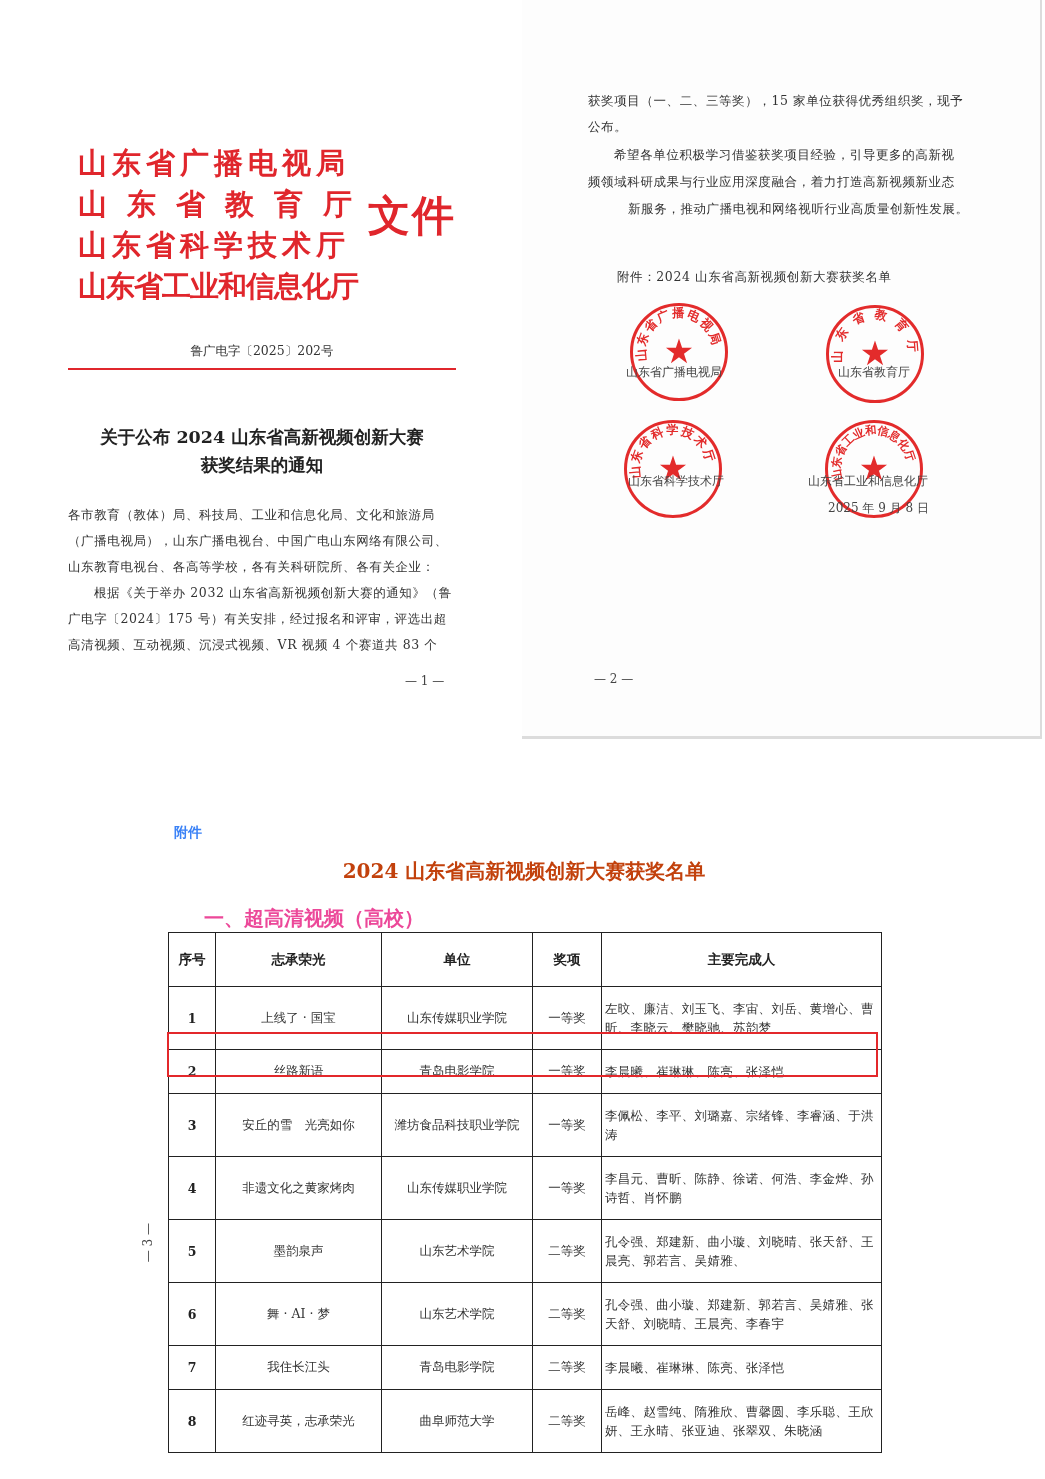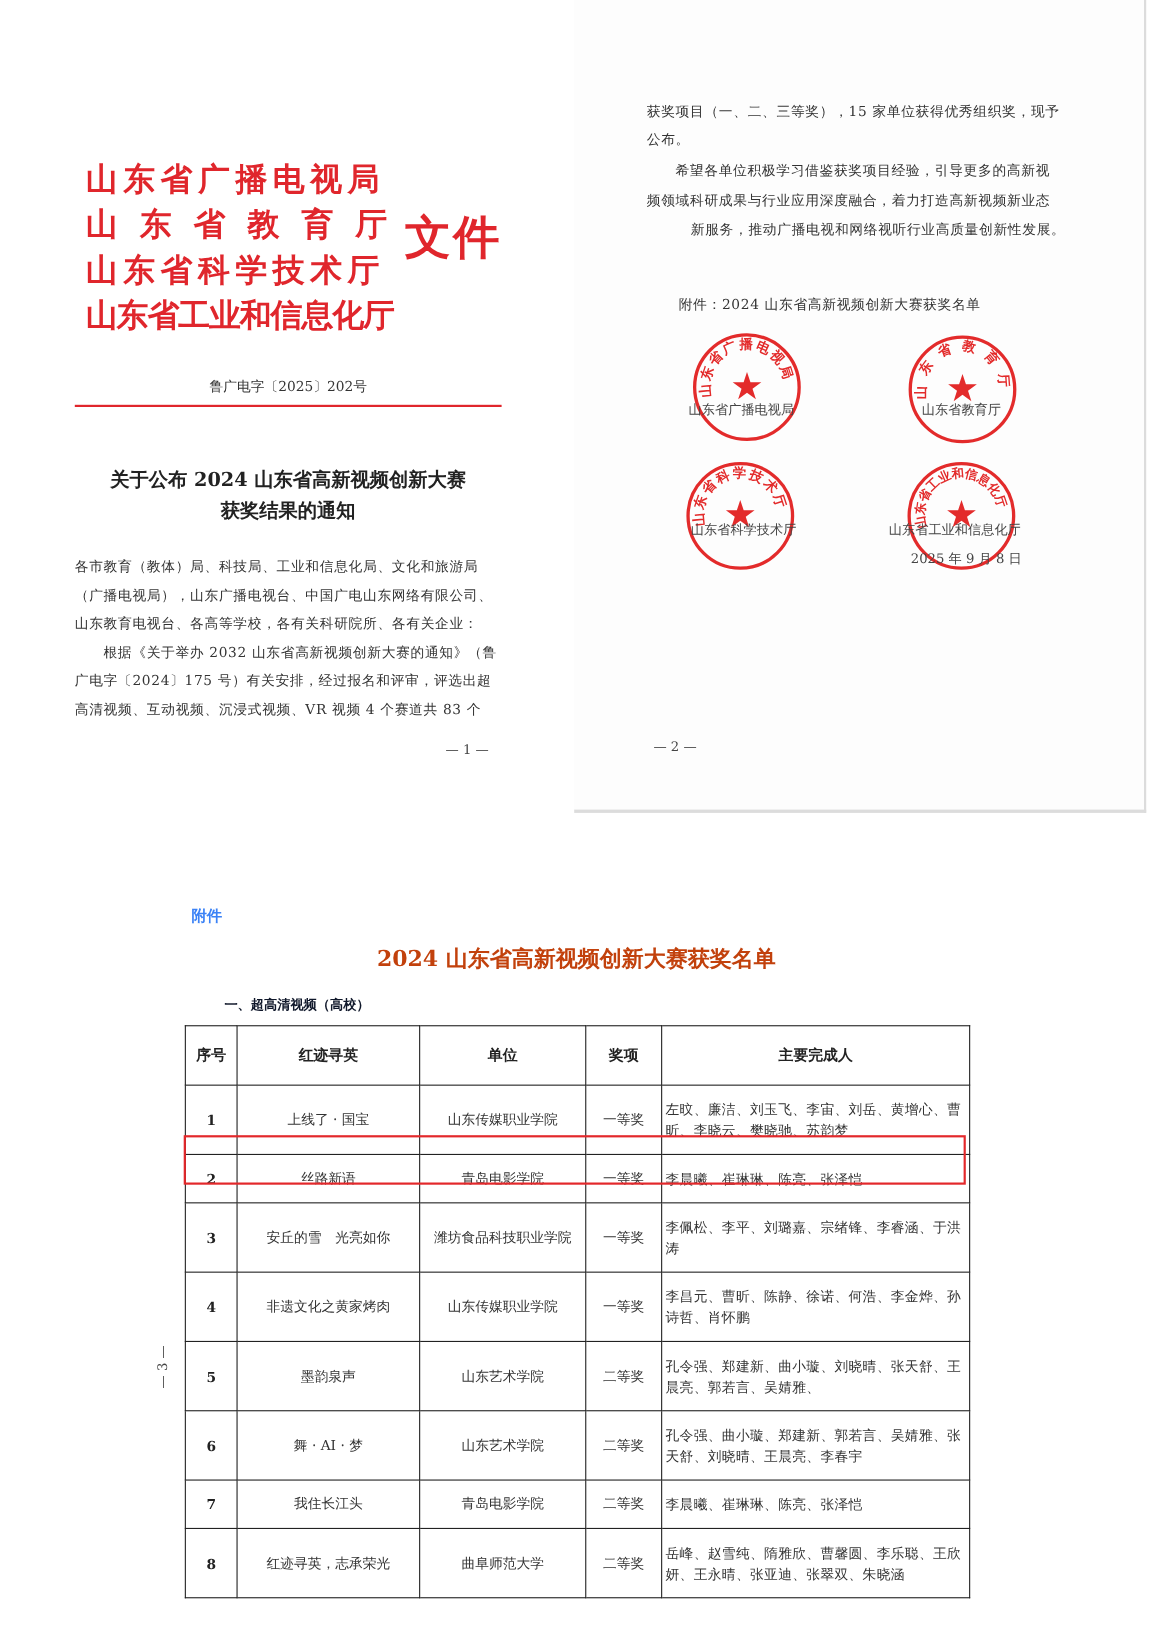--- a/index.html
+++ b/index.html
@@ -62,21 +62,21 @@
   }
 
   
   .fujian { position: absolute; left: 174px; top: 824px; font-size: 14px; font-weight: bold; color: #3b82f6;
     font-family: "DejaVu Sans", "Liberation Sans", sans-serif; }
   .list-title {
     position: absolute; left: 168px; width: 712px; top: 858px; text-align: center;
     font-size: 20px; font-weight: bold; color: #c2410c;
   }
   .section-h {
-    position: absolute; left: 204px; top: 905px; font-size: 12px; font-weight: bold; color: #0f172a;
+    position: absolute; left: 204px; top: 905px; font-size: 20px; font-weight: bold; color: #ec4899;
     font-family: "DejaVu Sans", "Liberation Sans", sans-serif;
   }
   table.awards {
     position: absolute; left: 168px; top: 932px; width: 713px;
     border-collapse: collapse; table-layout: fixed;
     font-size: 12.5px; color: #333;
   }
   table.awards th, table.awards td {
     border: 1.3px solid #222; padding: 12px 4px; vertical-align: middle;
   }
@@ -198,21 +198,21 @@
     <colgroup>
       <col style="width:47px">
       <col style="width:166px">
       <col style="width:151px">
       <col style="width:69px">
       <col style="width:280px">
     </colgroup>
     <thead>
       <tr>
         <th>序号</th>
-        <th>红迹寻英</th>
+        <th>志承荣光</th>
         <th>单位</th>
         <th>奖项</th>
         <th>主要完成人</th>
       </tr>
     </thead>
     <tbody>
       <tr style="height:45px">
         <td class="num">1</td>
         <td class="c">上线了 · 国宝</td>
         <td class="c">山东传媒职业学院</td>

